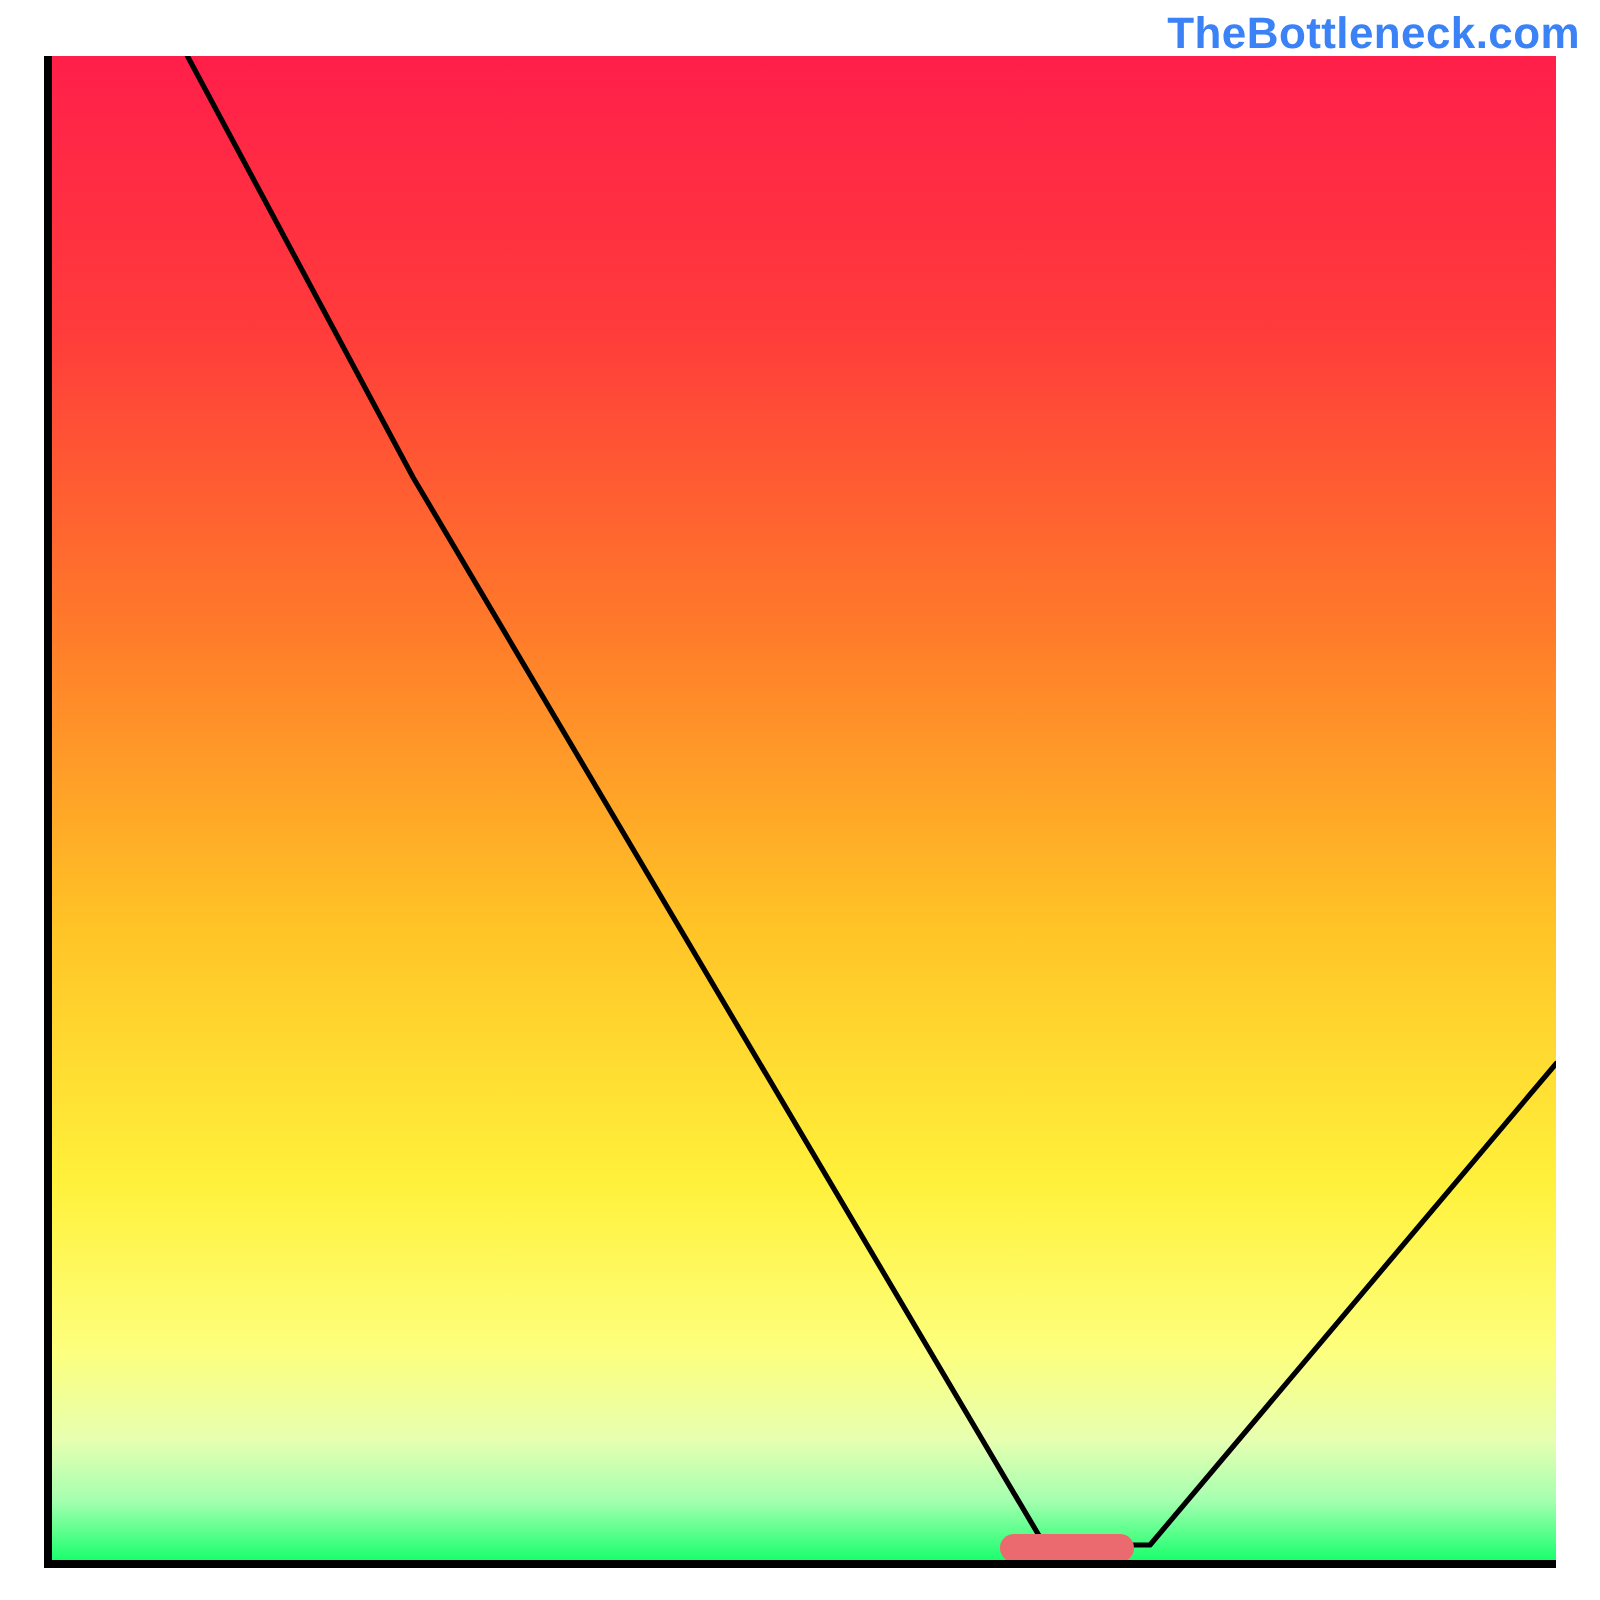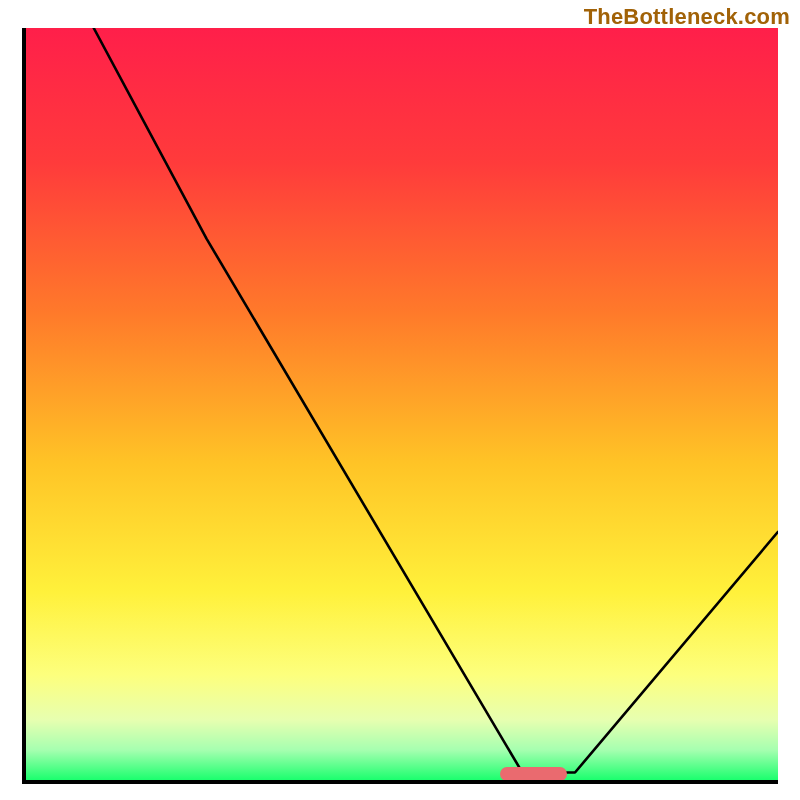--- a/index.html
+++ b/index.html
@@ -15,21 +15,21 @@
     position: relative;
     width: 800px;
     height: 800px;
   }
   .watermark {
     position: absolute;
     top: 4px;
     right: 10px;
     font-size: 22px;
     font-weight: 600;
-    color: #a16207;
+    color: #3b82f6;
     letter-spacing: 0.2px;
   }
   .chart {
     position: absolute;
     left: 22px;
     top: 28px;
     width: 756px;
     height: 756px;
     border-left: 4px solid #000;
     border-bottom: 4px solid #000;

